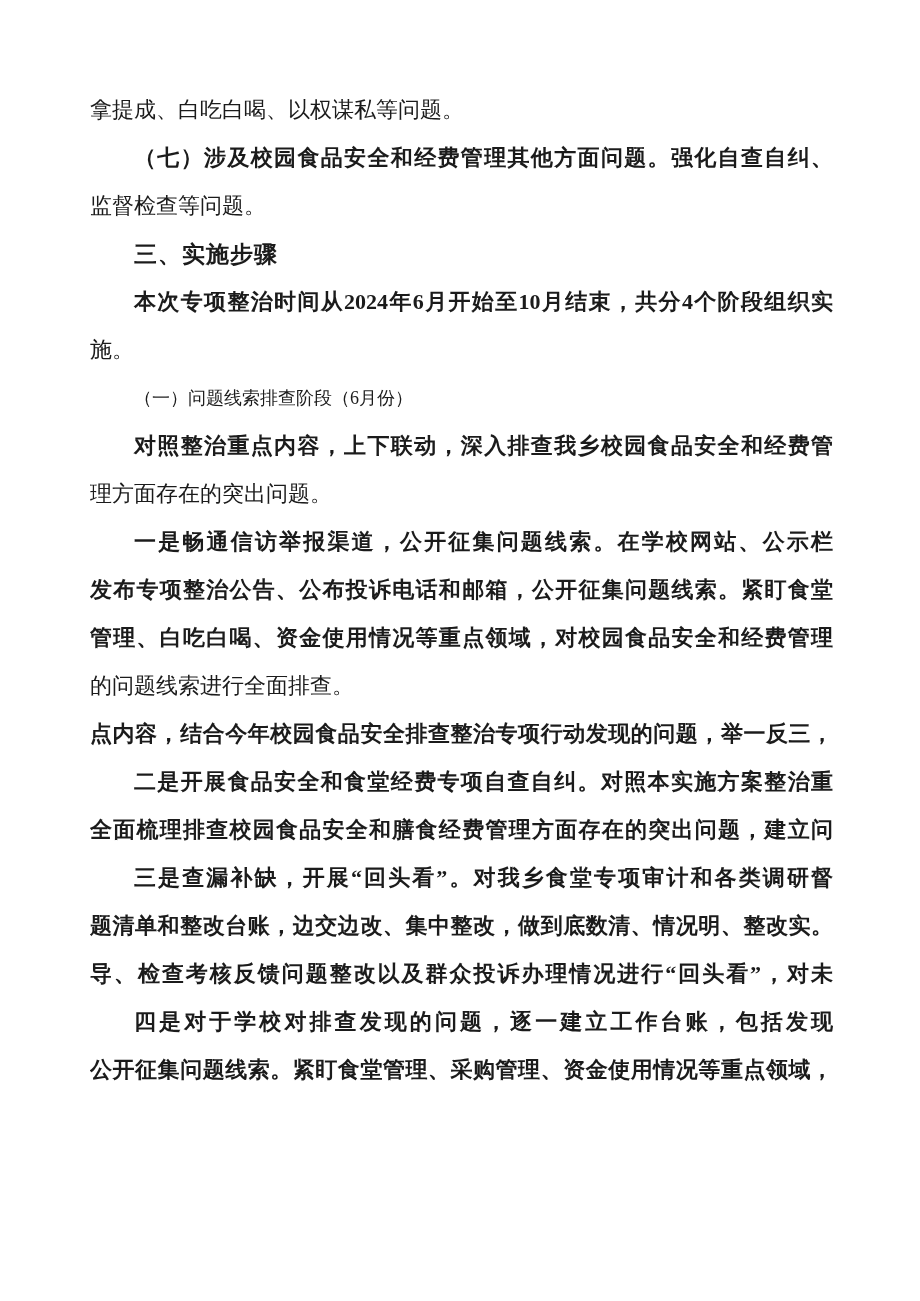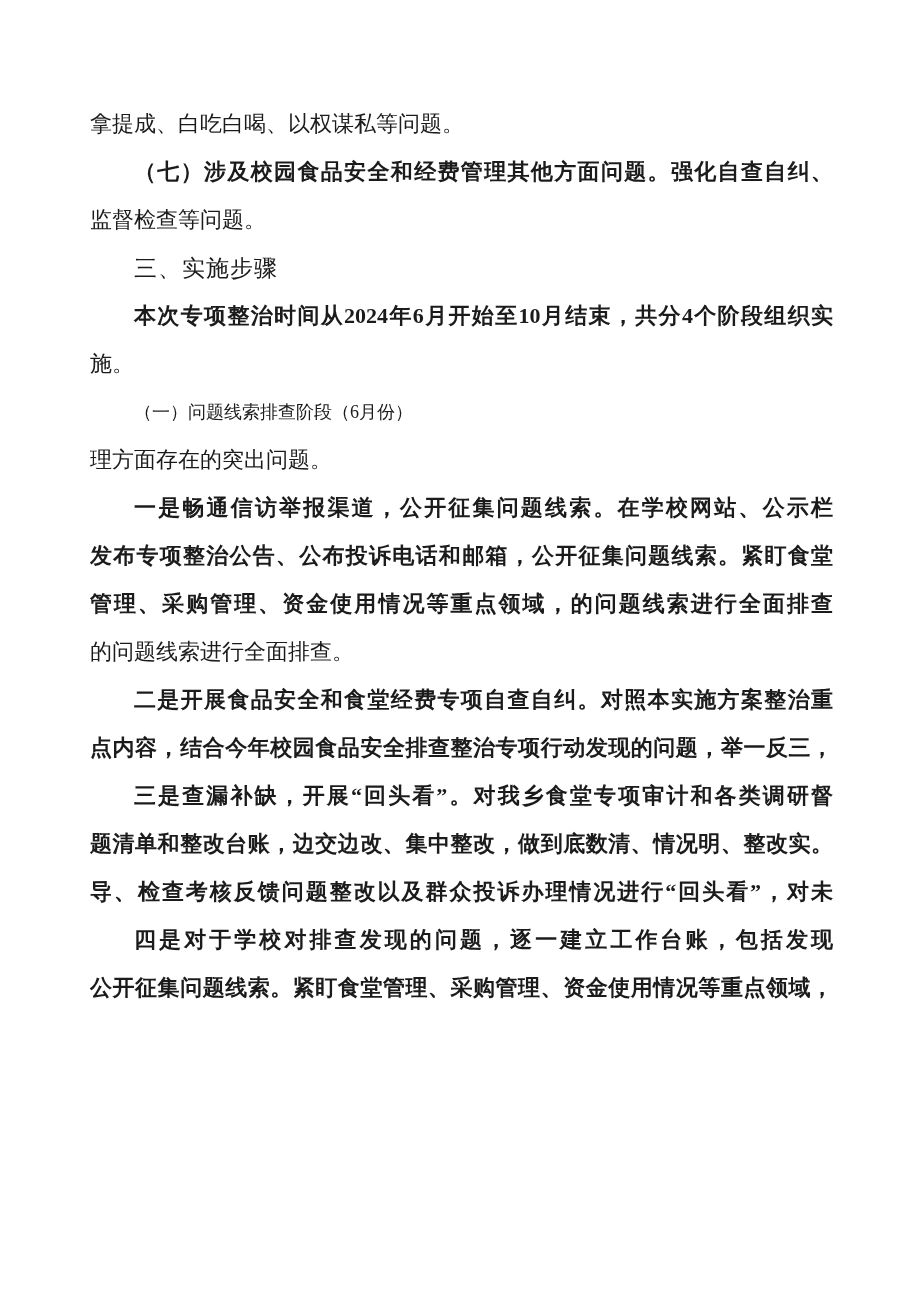--- a/index.html
+++ b/index.html
@@ -12,21 +12,21 @@
     width: 920px;
     height: 1301px;
     background: #ffffff;
     overflow: hidden;
     font-family: "Liberation Serif", "DejaVu Serif", serif;
     color: #1b1b1b;
   }
   .text-block {
     position: absolute;
     left: 90px;
-    top: 100px;
+    top: 86px;
     width: 743px;
   }
   .line {
     font-size: 22px;
     line-height: 48px;
     height: 48px;
     white-space: normal;
     overflow: hidden;
     text-align: left;
   }
@@ -34,46 +34,48 @@
     text-align: justify;
     text-align-last: justify;
     text-justify: inter-ideograph;
     font-weight: bold;
   }
   .line.indent {
     text-indent: 44px;
   }
   .line.heading {
     font-family: "Liberation Sans", "DejaVu Sans", sans-serif;
-    font-weight: normal;
+    font-weight: bold;
     font-size: 23px;
     letter-spacing: 1px;
   }
   .line.subheading {
     font-size: 18px;
   }
 </style>
 </head>
 <body>
 
 <div class="page">
   <div class="text-block">
     <div class="line">拿提成、白吃白喝、以权谋私等问题。</div>
     <div class="line indent fill">（七）涉及校园食品安全和经费管理其他方面问题。强化自查自纠、</div>
     <div class="line">监督检查等问题。</div>
     <div class="line indent heading">三、实施步骤</div>
     <div class="line indent fill">本次专项整治时间从2024年6月开始至10月结束，共分4个阶段组织实</div>
     <div class="line">施。</div>
     <div class="line indent subheading">（一）问题线索排查阶段（6月份）</div>
+    <div class="line indent fill">对照整治重点内容，上下联动，深入排查我乡校园食品安全和经费管</div>
     <div class="line">理方面存在的突出问题。</div>
     <div class="line indent fill">一是畅通信访举报渠道，公开征集问题线索。在学校网站、公示栏</div>
     <div class="line fill">发布专项整治公告、公布投诉电话和邮箱，公开征集问题线索。紧盯食堂</div>
-    <div class="line fill">管理、采购管理、资金使用情况等重点领域，的问题线索进行全面排查</div>
+    <div class="line fill">管理、白吃白喝、资金使用情况等重点领域，对校园食品安全和经费管理</div>
     <div class="line">的问题线索进行全面排查。</div>
+    <div class="line fill">点内容，结合今年校园食品安全排查整治专项行动发现的问题，举一反三，</div>
     <div class="line indent fill">二是开展食品安全和食堂经费专项自查自纠。对照本实施方案整治重</div>
-    <div class="line fill">点内容，结合今年校园食品安全排查整治专项行动发现的问题，举一反三，</div>
+    <div class="line fill">全面梳理排查校园食品安全和膳食经费管理方面存在的突出问题，建立问</div>
     <div class="line indent fill">三是查漏补缺，开展“回头看”。对我乡食堂专项审计和各类调研督</div>
     <div class="line fill">题清单和整改台账，边交边改、集中整改，做到底数清、情况明、整改实。</div>
     <div class="line fill">导、检查考核反馈问题整改以及群众投诉办理情况进行“回头看”，对未</div>
     <div class="line indent fill">四是对于学校对排查发现的问题，逐一建立工作台账，包括发现</div>
     <div class="line fill">公开征集问题线索。紧盯食堂管理、采购管理、资金使用情况等重点领域，</div>
   </div>
 </div>
 
 </body></html>

